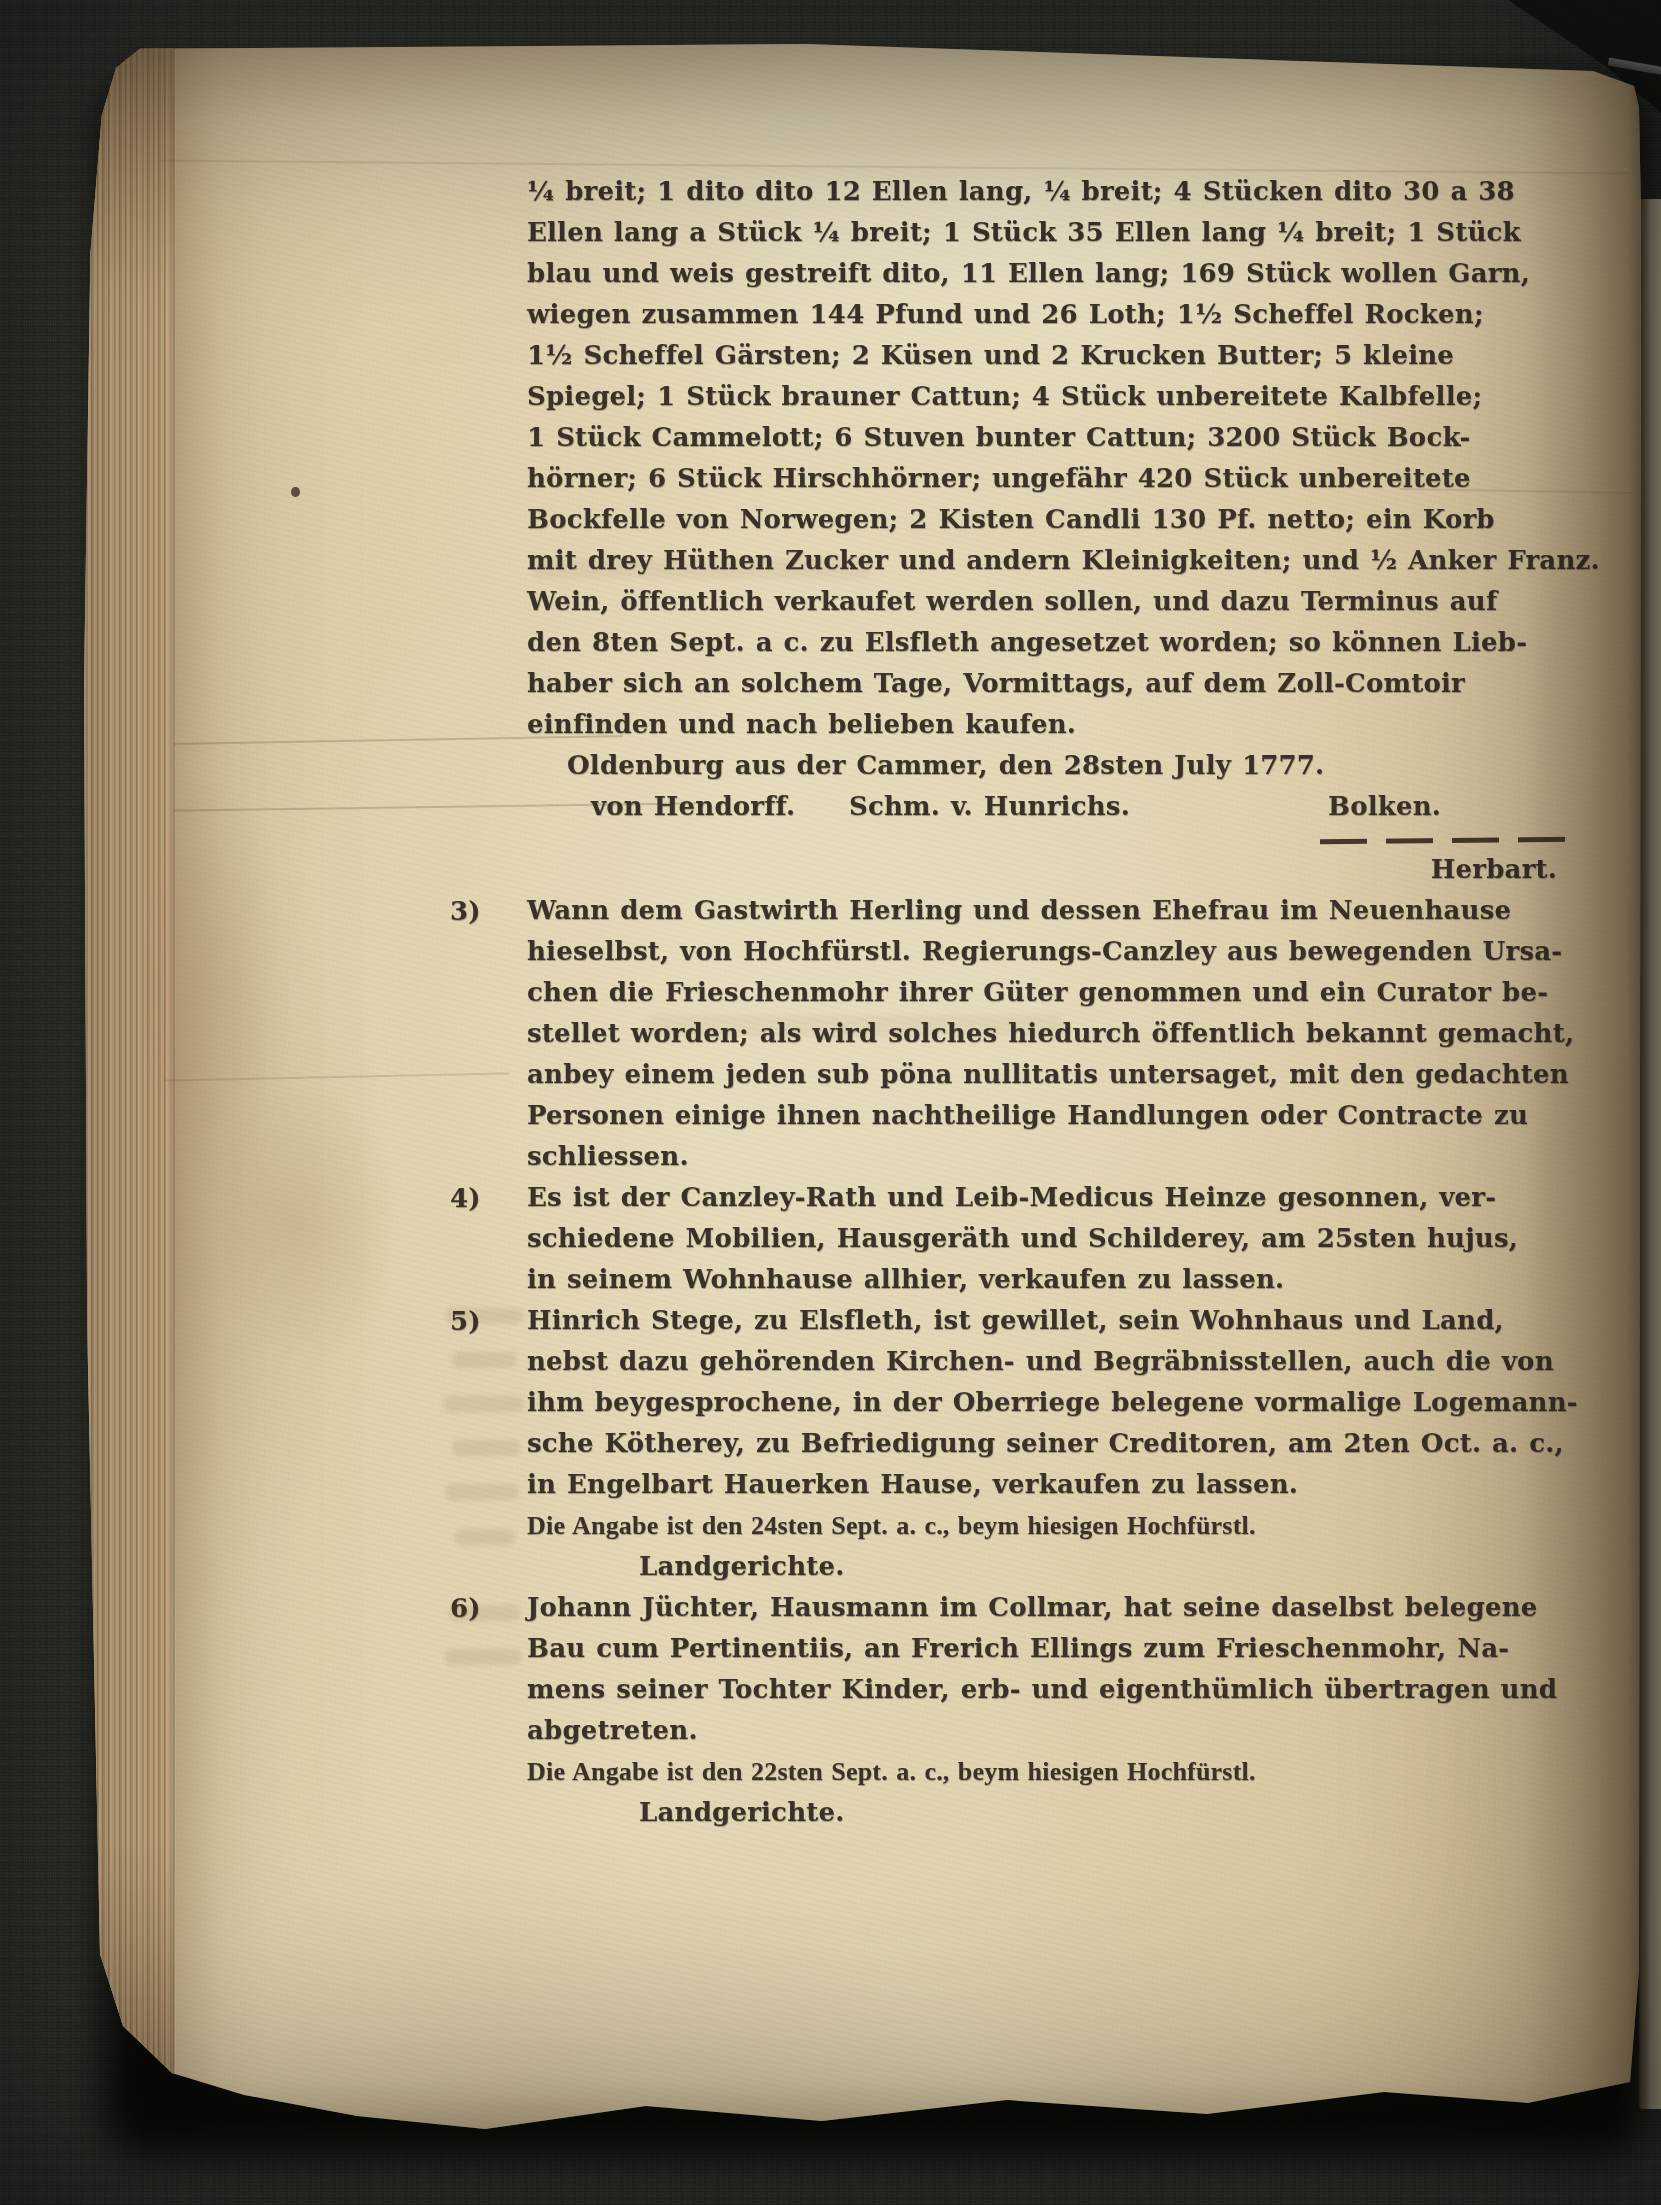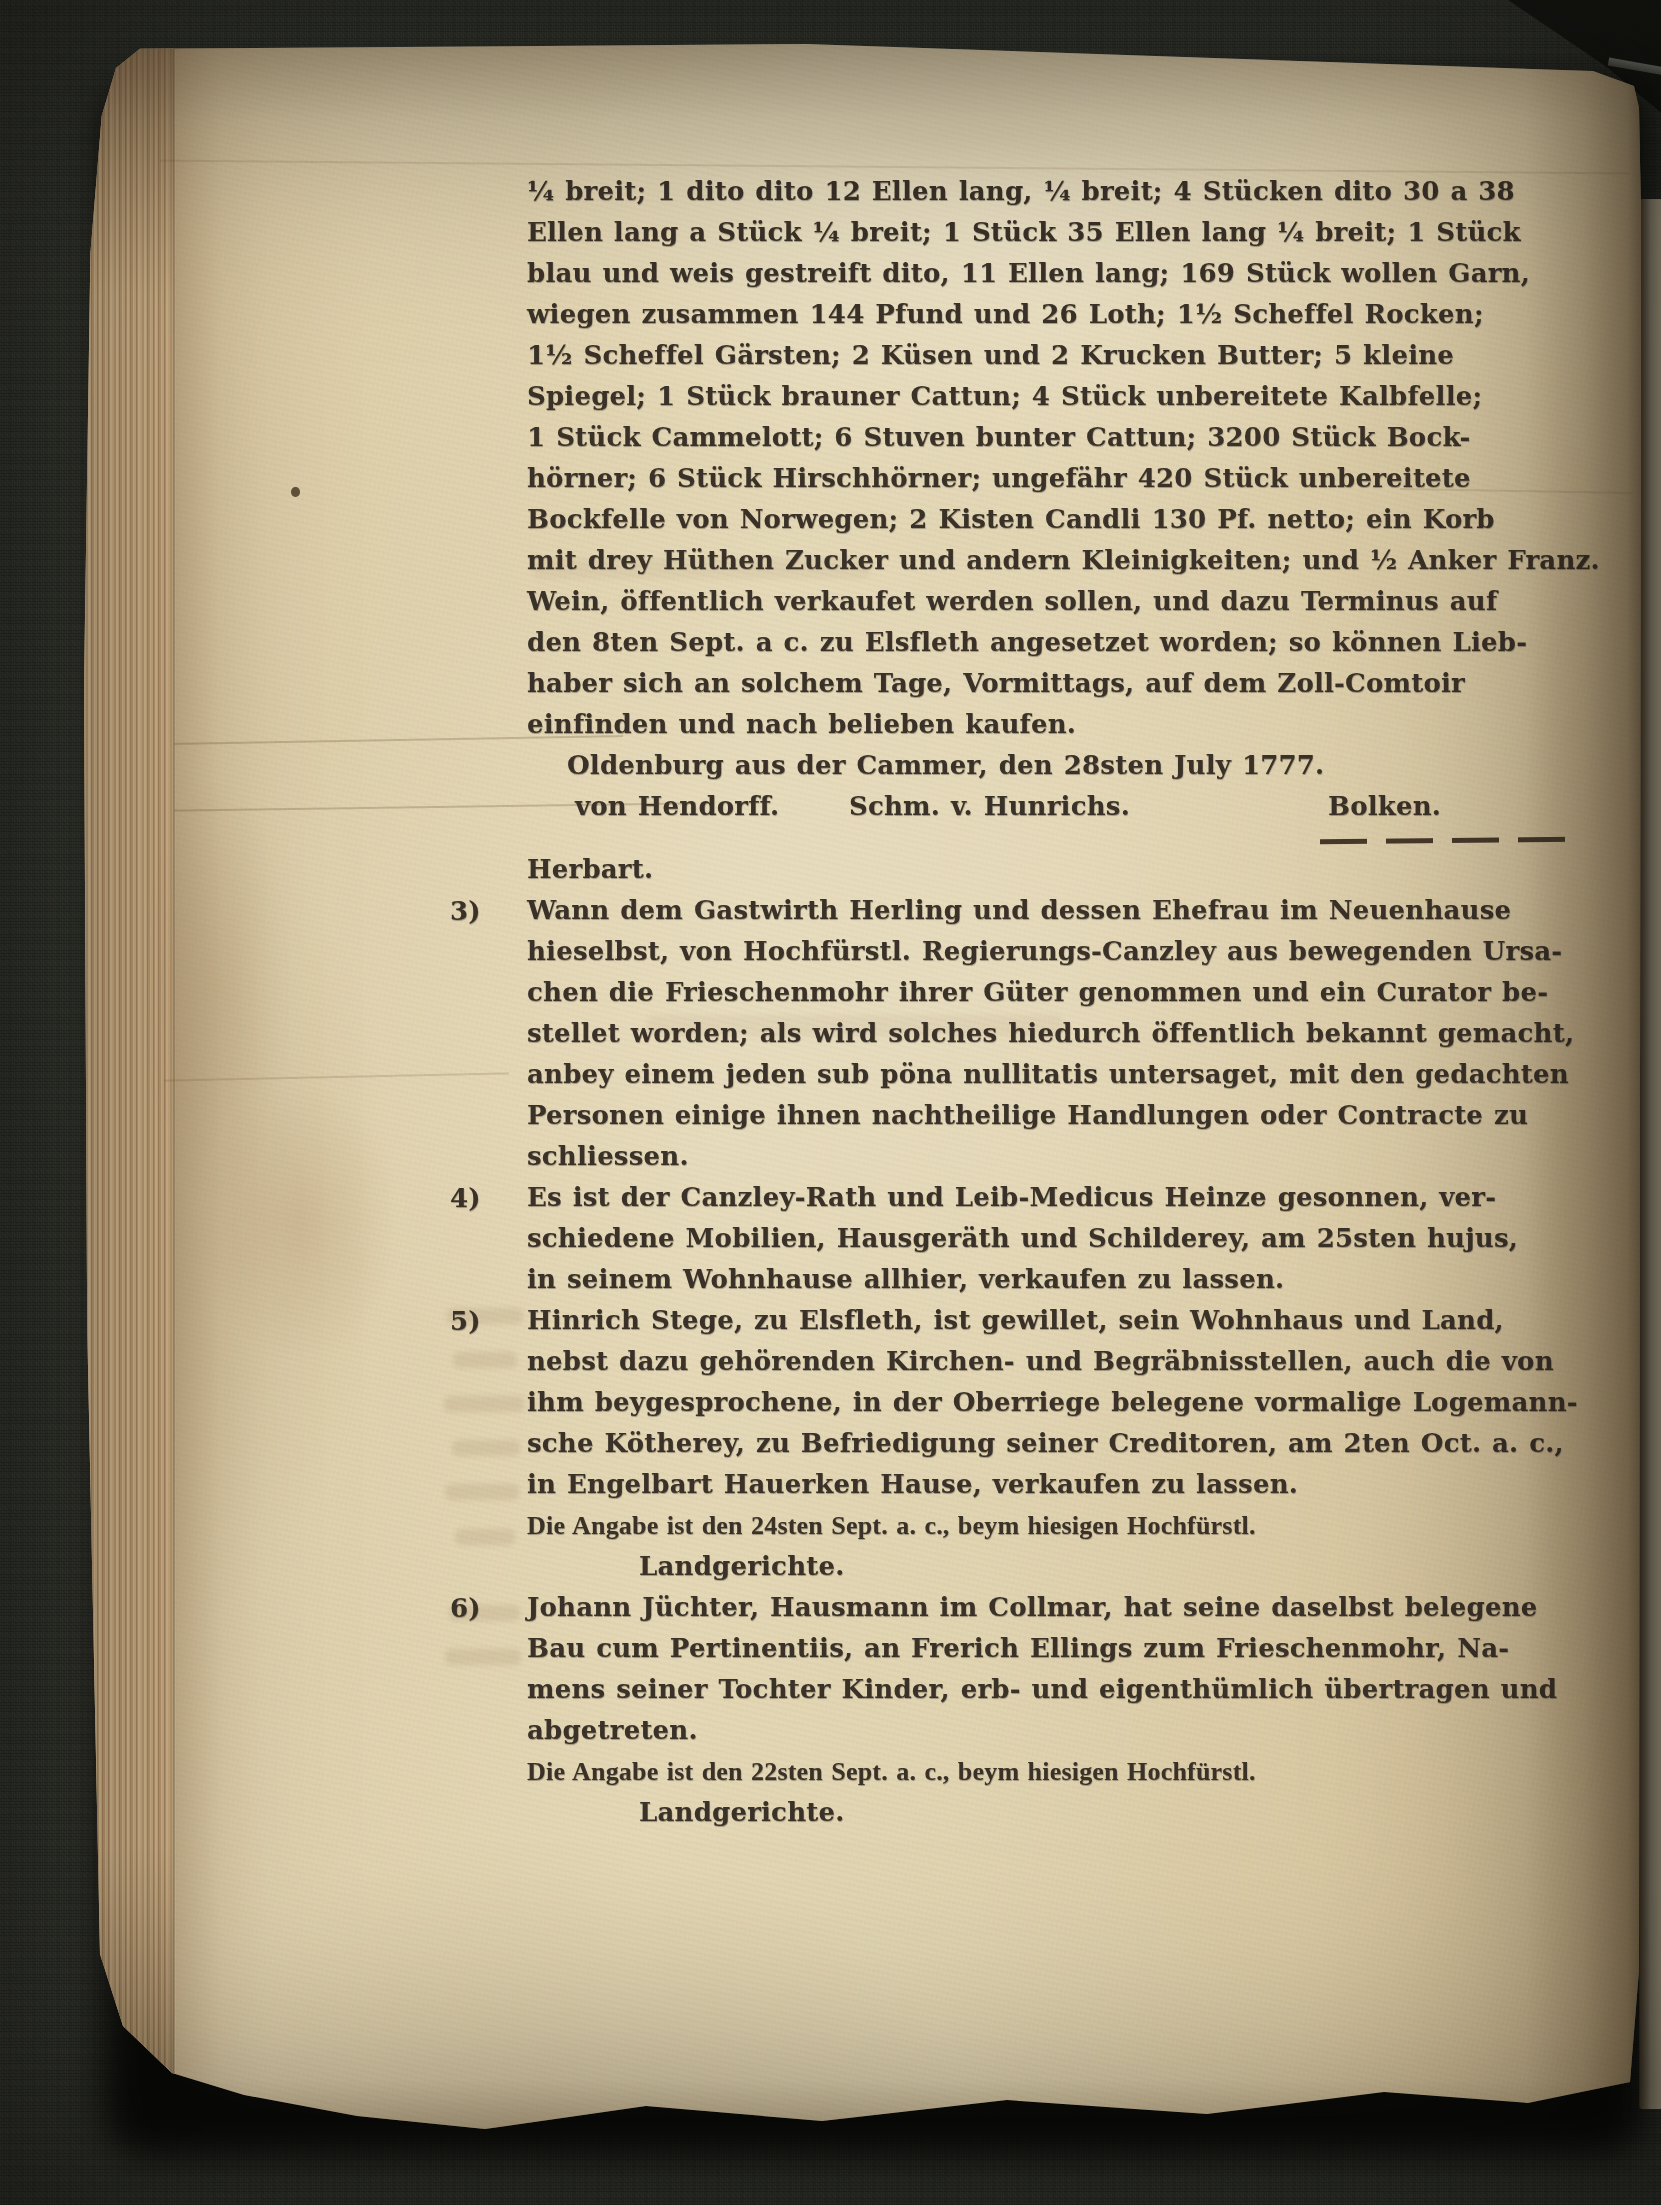--- a/index.html
+++ b/index.html
@@ -78,24 +78,24 @@
 
   
   .textcol{position:absolute;left:443px;top:127px;width:1043px;
     color:var(--ink,#3a3128);font-size:26px;font-weight:700;line-height:41px;
     letter-spacing:0.2px;word-spacing:1.6px;
     text-shadow:0.5px 0.5px 0.7px rgba(58,49,40,0.4);}
   .tline{white-space:nowrap;height:41px;}
   .dateline{margin-left:40px;white-space:nowrap;height:41px;}
   .sigrow{position:relative;height:41px;}
   .sigrow span{position:absolute;white-space:nowrap;}
-  .sig-left{left:48px;} .sig-center{left:322px;} .sig-right{left:801px;}
+  .sig-left{left:64px;} .sig-center{left:322px;} .sig-right{left:801px;}
   .dashrule{width:255px;height:4.8px;margin:11.2px -4.8px 6.4px auto;transform:rotate(-0.6deg);
     background:repeating-linear-gradient(90deg,#46392a 0 47px,transparent 47px 66px);}
-  .herbart{text-align:left;padding-right:13px;height:41px;}
+  .herbart{text-align:right;padding-right:13px;height:41px;}
   .item{position:relative;}
   .item .num{position:absolute;left:-77px;top:0.8px;}
   .note .tline:nth-child(1){font-family:Liberation Serif, serif;}
   .note .tline:nth-child(2){margin-left:112px;}
 </style>
 </head>
 <body>
 
 <div class="cover-wedge"></div>
 <div class="cover-edge"></div>

